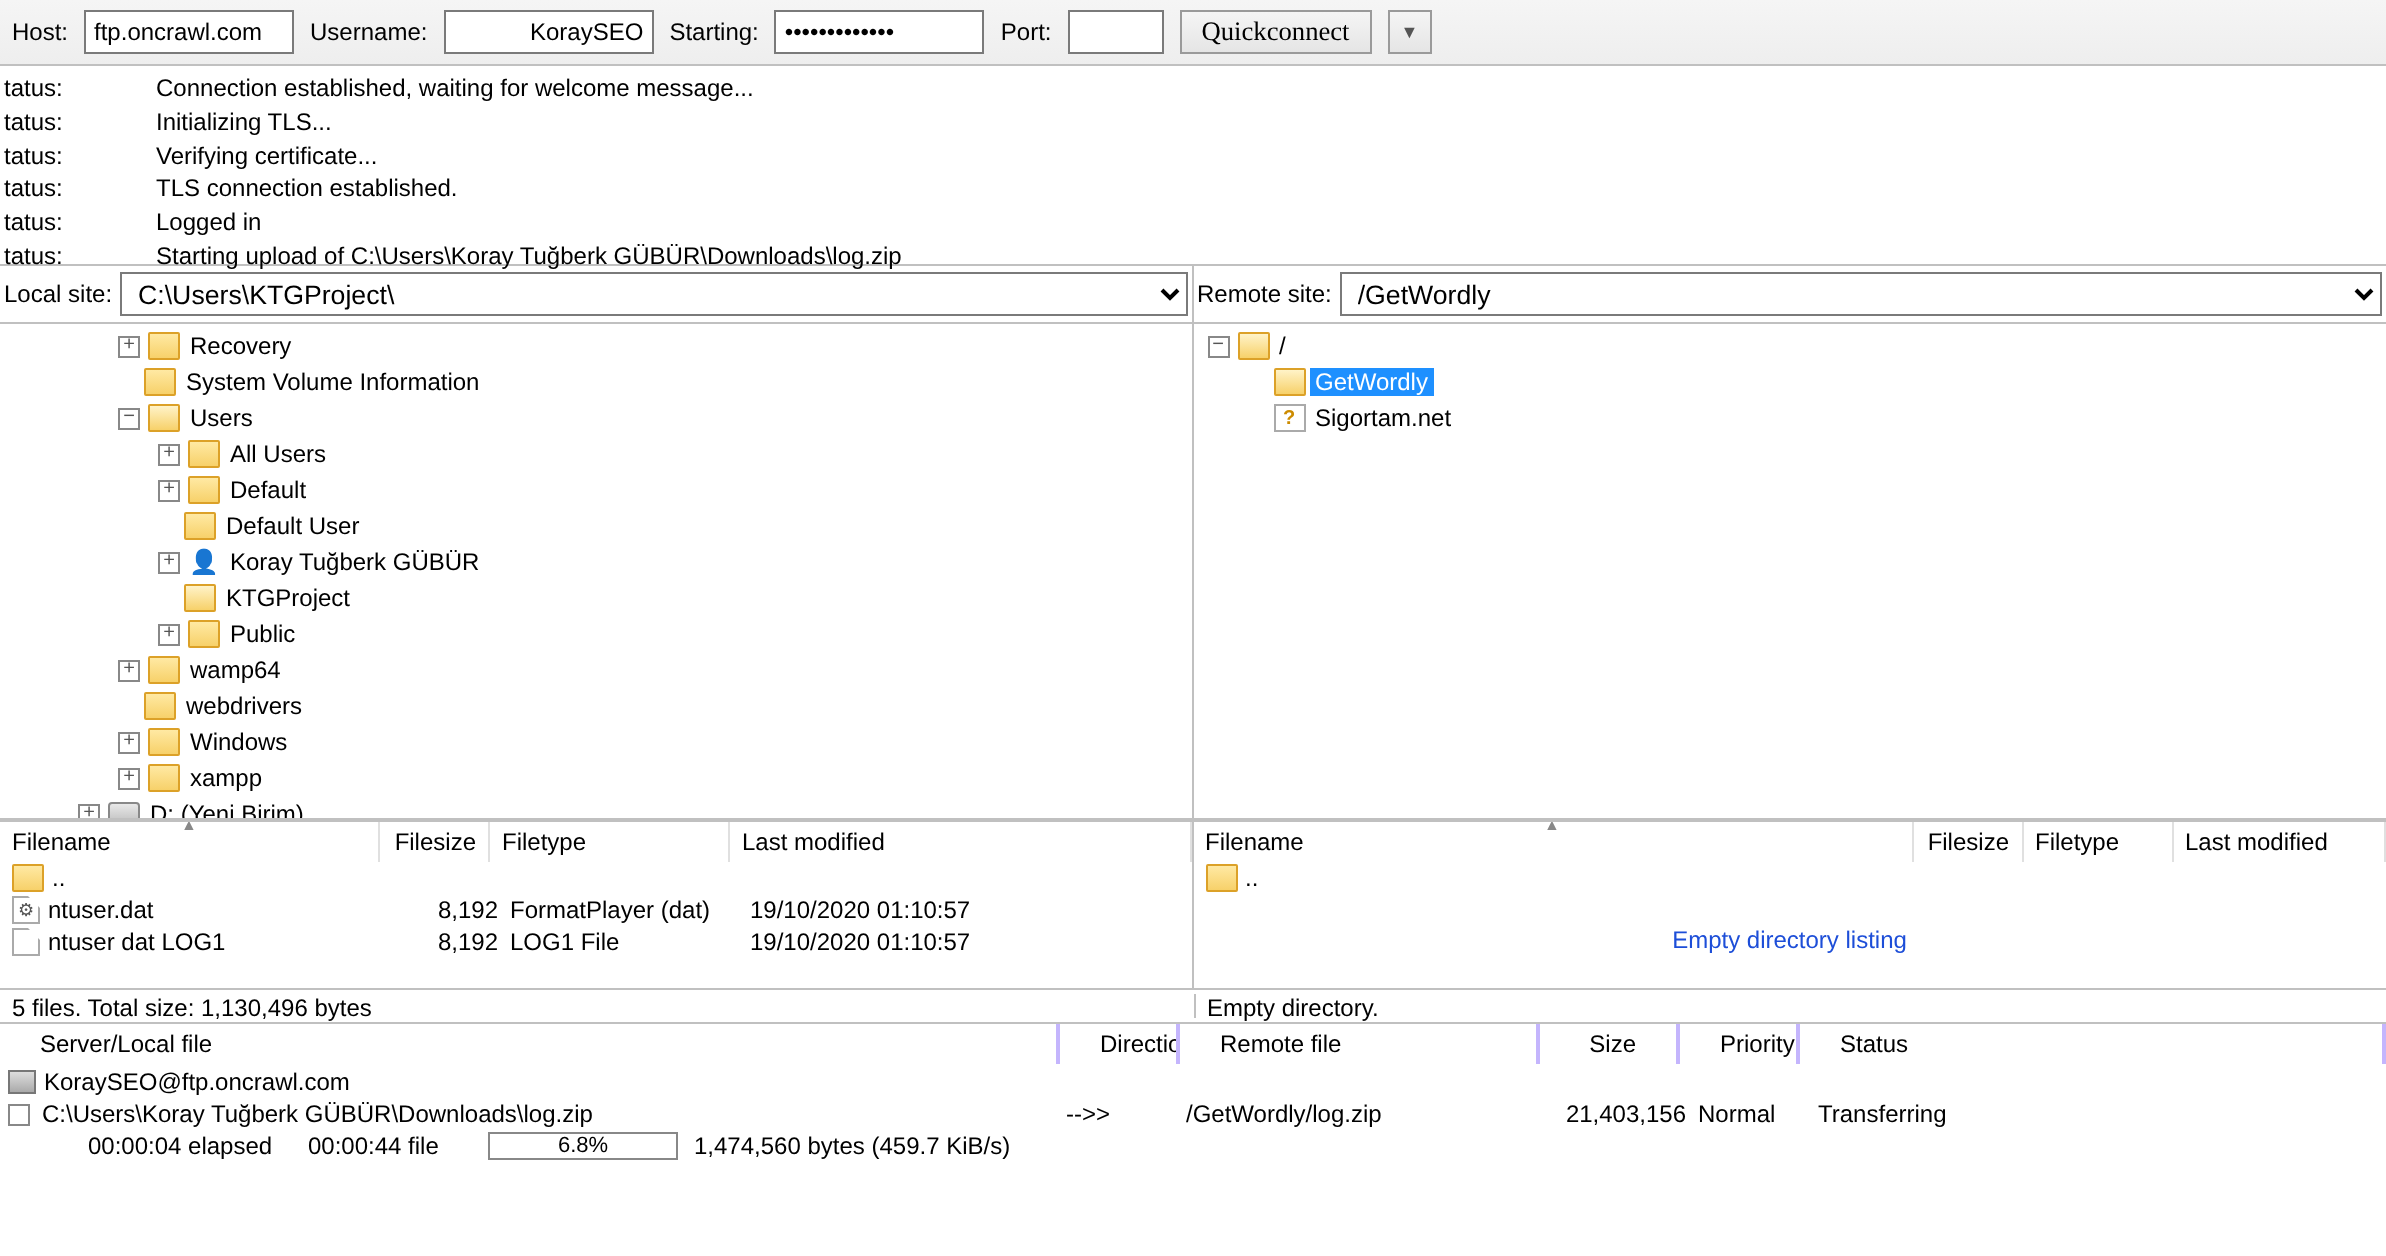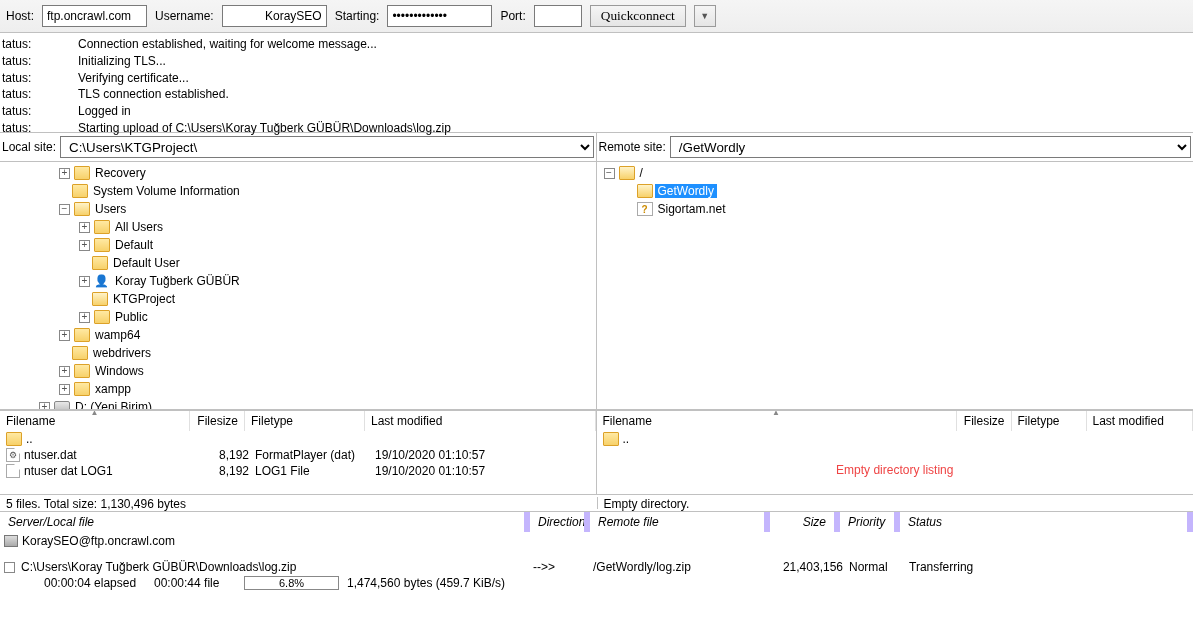--- a/index.html
+++ b/index.html
@@ -37,31 +37,31 @@
   .fbody { flex:1; overflow-y:scroll; }
   .frule-row { display:flex; padding:1px 6px; align-items:center;}
   .frule-row .col { text-align:left; }
   .file-icon { width:14px;height:14px;background:#fff;border:1px solid #aaa; margin-right:4px; position:relative;}
   .file-icon::before { content:""; position:absolute;top:-1px;right:-1px;border:3px solid transparent;border-top-color:#fff;border-right-color:#fff;}
   .file-icon.gear::after{content:"⚙";position:absolute;font-size:9px;top:1px;left:2px;color:#555;}
   .status-bar { border-top:1px solid #c0c0c0; padding:2px 6px; display:flex; height: 17px;}
   .status-bar .half { width:50%; }
   .queue { border-top:1px solid #c0c0c0; flex:1;}
   .qhead { display:flex; }
-  .qhead .col { padding:3px 8px; border-right:6px solid #c4b5fd;font-style:italic; }
+  .qhead .col { padding:3px 20px; border-right:2px solid #c4b5fd; }
   .qbody { padding: 2px 4px; }
   .qrow { display:flex; align-items:center; }
   .server-icon { width:14px;height:12px;background:linear-gradient(#ddd,#aaa);border:1px solid #777;margin-right:4px;}
   .chk { width:11px;height:11px;border:1px solid #888;margin-right:6px;background:#fff;}
   .progress { width:95px;height:14px;border:1px solid #888;position:relative;margin-right:8px;background:#fff;}
   .progress .fill { background:#3cb371;height:100%;}
   .progress .pct { position:absolute;top:0;left:0;right:0;text-align:center;font-size:11px;line-height:13px;}
   .indent { display:inline-block; }
   .col { overflow:hidden; white-space:nowrap; }
-  .empty-msg { text-align:center; padding:2px; color:#ef4444;}
+  .empty-msg { text-align:center; padding:2px; color:#1d4ed8;}
 </style>
 </head>
 <body>
 
 <div class="toolbar">
   <label>Host:</label>
   <input style="width: 105px;" value="ftp.oncrawl.com">
   <label>Username:</label>
   <input style="width: 105px; text-align: right;" value="KoraySEO">
   <label>Starting:</label>
@@ -280,21 +280,21 @@
     <div class="col" style="width:180px">Remote file</div>
     <div class="col" style="width:70px;text-align:right">Size</div>
     <div class="col" style="width:60px">Priority</div>
     <div class="col" style="flex:1">Status</div>
   </div>
   <div class="qbody">
     <div class="qrow">
       <span class="server-icon"></span>
       <span>KoraySEO@ftp.oncrawl.com</span>
     </div>
-    <div class="qrow" style="margin-top:12px">
+    <div class="qrow" style="margin-top:2px">
       <span class="chk"></span>
       <span class="col" style="width:512px">C:\Users\Koray Tuğberk GÜBÜR\Downloads\log.zip</span>
       <span class="col" style="width:60px">--&gt;&gt;</span>
       <span class="col" style="width:180px">/GetWordly/log.zip</span>
       <span class="col" style="width:70px;text-align:right">21,403,156</span>
       <span class="col" style="width:60px;padding-left:6px">Normal</span>
       <span class="col" style="flex:1;padding-left:6px">Transferring</span>
     </div>
     <div class="qrow" style="margin-top:2px;padding-left:40px">
       <span style="width:110px">00:00:04 elapsed</span>

